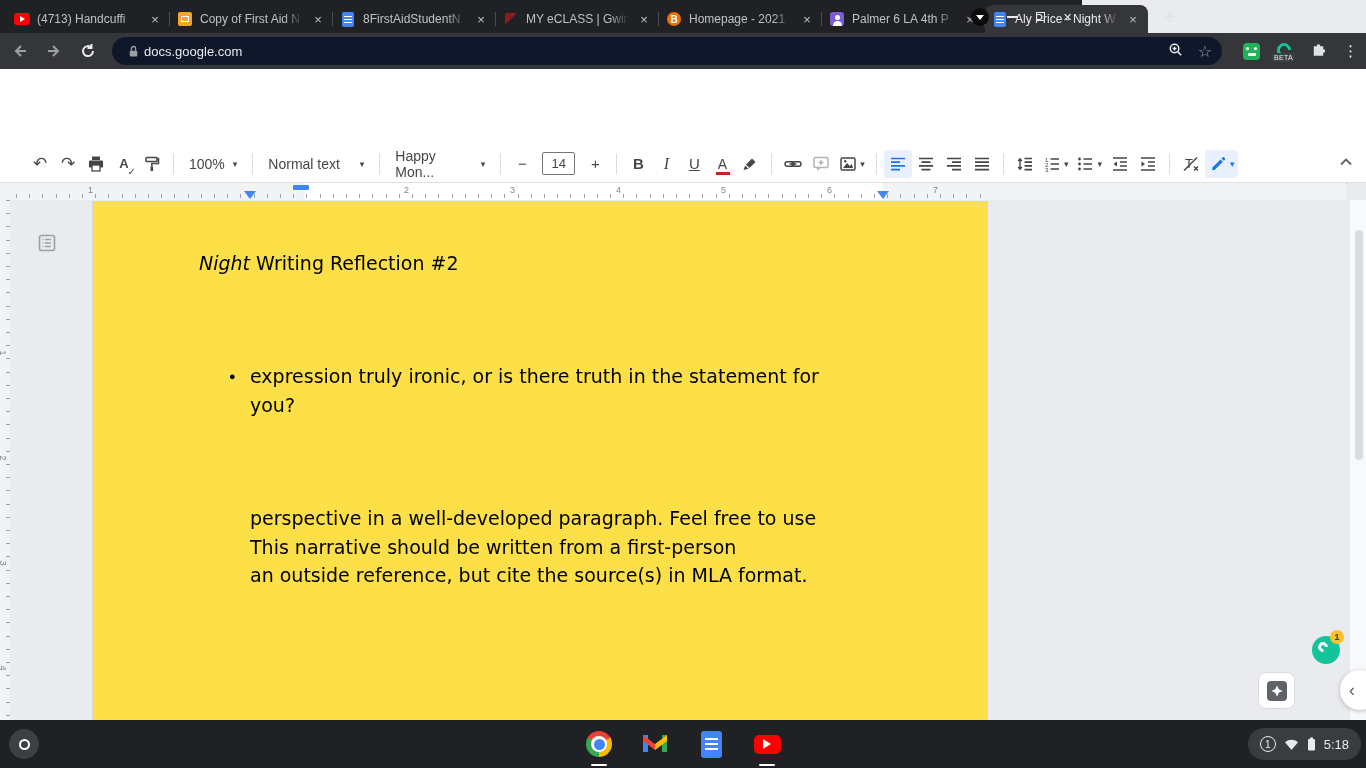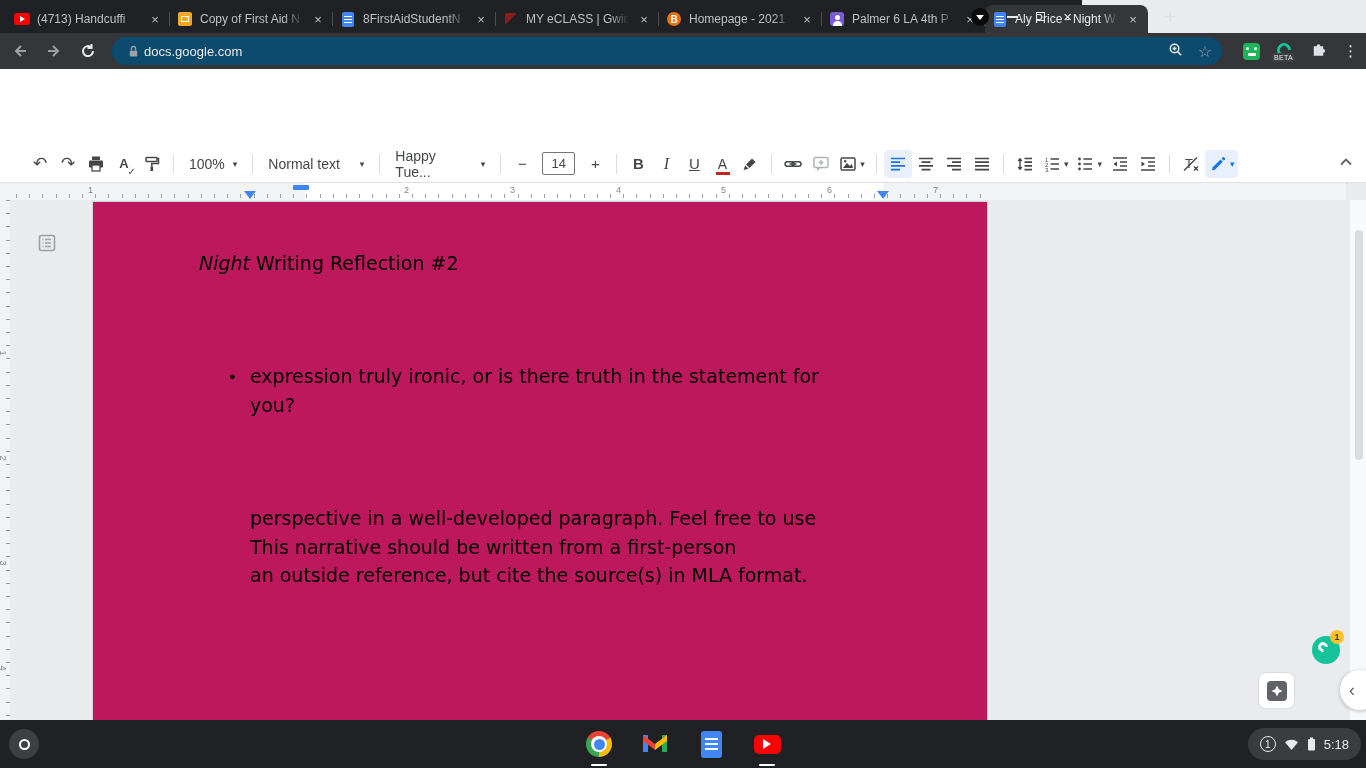--- a/index.html
+++ b/index.html
@@ -37,21 +37,21 @@
   .wincontrols{position:absolute;right:0;top:0;height:33px;display:flex;align-items:center;gap:18px;padding-right:10px;}
   .profile-dot{width:18px;height:18px;border-radius:50%;background:#0c0c0c;display:flex;align-items:center;justify-content:center;}
   .profile-dot i{width:0;height:0;border-top:5px solid #fff;border-left:4px solid transparent;border-right:4px solid transparent;margin-top:2px;}
   .win-min{width:11px;height:2px;background:#e8eaed;}
   .win-restore{width:9px;height:9px;border:1.5px solid #e8eaed;position:relative;}
   .win-close{color:#e8eaed;font-size:15px;line-height:1;}
 
   
   .omnibox{position:absolute;left:0;top:33px;width:1366px;height:36px;background:#35363a;display:flex;align-items:center;}
   .nav-ic{width:28px;height:28px;display:flex;align-items:center;justify-content:center;margin-left:6px;}
-  .urlpill{position:absolute;left:112px;top:4px;width:1110px;height:28px;background:#0c4a6e;border-radius:14px;
+  .urlpill{position:absolute;left:112px;top:4px;width:1110px;height:28px;background:#0f172a;border-radius:14px;
            display:flex;align-items:center;padding:0 10px;font-size:13px;}
   .url-host{color:#e8eaed;}
   .url-path{color:#9aa0a6;white-space:nowrap;overflow:hidden;}
   .pill-right{margin-left:auto;display:flex;align-items:center;gap:14px;}
   .ext-area{position:absolute;right:8px;top:2px;height:32px;display:flex;align-items:center;gap:16px;}
   .ext-green{width:17px;height:17px;background:#1db45a;border-radius:4px;position:relative;}
   .ext-green i{position:absolute;left:3px;top:4px;width:3px;height:3px;border-radius:50%;background:#fff;box-shadow:8px 0 0 #fff;}
   .ext-green u{position:absolute;left:4.5px;top:10px;width:8px;height:3px;background:#fff;border-radius:1px;}
   .ext-gram{position:relative;width:18px;height:18px;}
   .ext-gram i{position:absolute;left:1px;top:1px;width:14px;height:14px;border-radius:50%;border:3px solid #15c39a;border-bottom-color:transparent;transform:rotate(-45deg);}
@@ -104,21 +104,21 @@
 
   
   .canvas{position:absolute;left:0;top:200px;width:1366px;height:520px;background:#e9ebee;}
   .vruler{position:absolute;left:0;top:0;width:10px;height:520px;background:#f1f3f4;}
   .vticks{position:absolute;left:6px;top:0;width:4px;height:520px;
           background:repeating-linear-gradient(180deg,#9aa0a6 0 1px,transparent 1px 13.2px);}
   .vnum{position:absolute;left:0px;font-size:9px;color:#80868b;transform:rotate(90deg);}
   .scrolltrack{position:absolute;right:0;top:0;width:16px;height:520px;background:#f8f9fa;}
   .scrollthumb{position:absolute;right:3px;top:30px;width:8px;height:230px;background:#dadce0;border-radius:4px;}
   .outline-ic{position:absolute;left:37px;top:33px;}
-  .page{position:absolute;left:92px;top:1px;width:896px;height:519px;background:#be185d;border:1px solid #d3d6da;border-bottom:none;}
+  .page{position:absolute;left:92px;top:1px;width:896px;height:519px;background:#fde047;border:1px solid #d3d6da;border-bottom:none;}
   .doctext{font-family:"DejaVu Sans",sans-serif;font-size:19px;line-height:28.5px;color:#000;white-space:nowrap;}
   .dt-head{position:absolute;left:106px;top:47px;}
   .dt-bullet{position:absolute;left:136px;top:160px;font-size:11px;line-height:28.5px;color:#000;}
   .dt-blist{position:absolute;left:157px;top:160px;}
   .dt-para{position:absolute;left:157px;top:302px;}
   .gram-fab{position:absolute;left:1312px;top:436px;width:28px;height:28px;border-radius:50%;background:#15c39a;}
   .gram-fab i{position:absolute;left:6px;top:6px;width:10px;height:10px;border-radius:50%;border:3px solid #fff;border-right-color:transparent;transform:rotate(40deg);}
   .gram-badge{position:absolute;right:-4px;top:-6px;width:14px;height:14px;border-radius:50%;background:#fbc02d;color:#3c4043;
               font-size:9px;font-weight:bold;display:flex;align-items:center;justify-content:center;}
   .explore-btn{position:absolute;left:1258px;top:472px;width:37px;height:37px;background:#fff;border:1px solid #dadce0;border-radius:8px;
@@ -373,21 +373,21 @@
       <span>100%</span>
       <span class="caret">▾</span>
     </span>
     <span class="tsep"></span>
     <span class="tdrop" style="width:112px;justify-content:space-between">
       <span>Normal text</span>
       <span class="caret">▾</span>
     </span>
     <span class="tsep"></span>
     <span class="tdrop" style="width:106px;justify-content:space-between">
-      <span>Happy Tue...</span>
+      <span>Happy Mon...</span>
       <span class="caret">▾</span>
     </span>
     <span class="tsep"></span>
     <span class="tbtn">−</span>
     <span class="fsize-box">14</span>
     <span class="tbtn">+</span>
     <span class="tsep"></span>
     <span class="tbtn bold-b">B</span>
     <span class="tbtn ital-i">I</span>
     <span class="tbtn undl-u">U</span>

